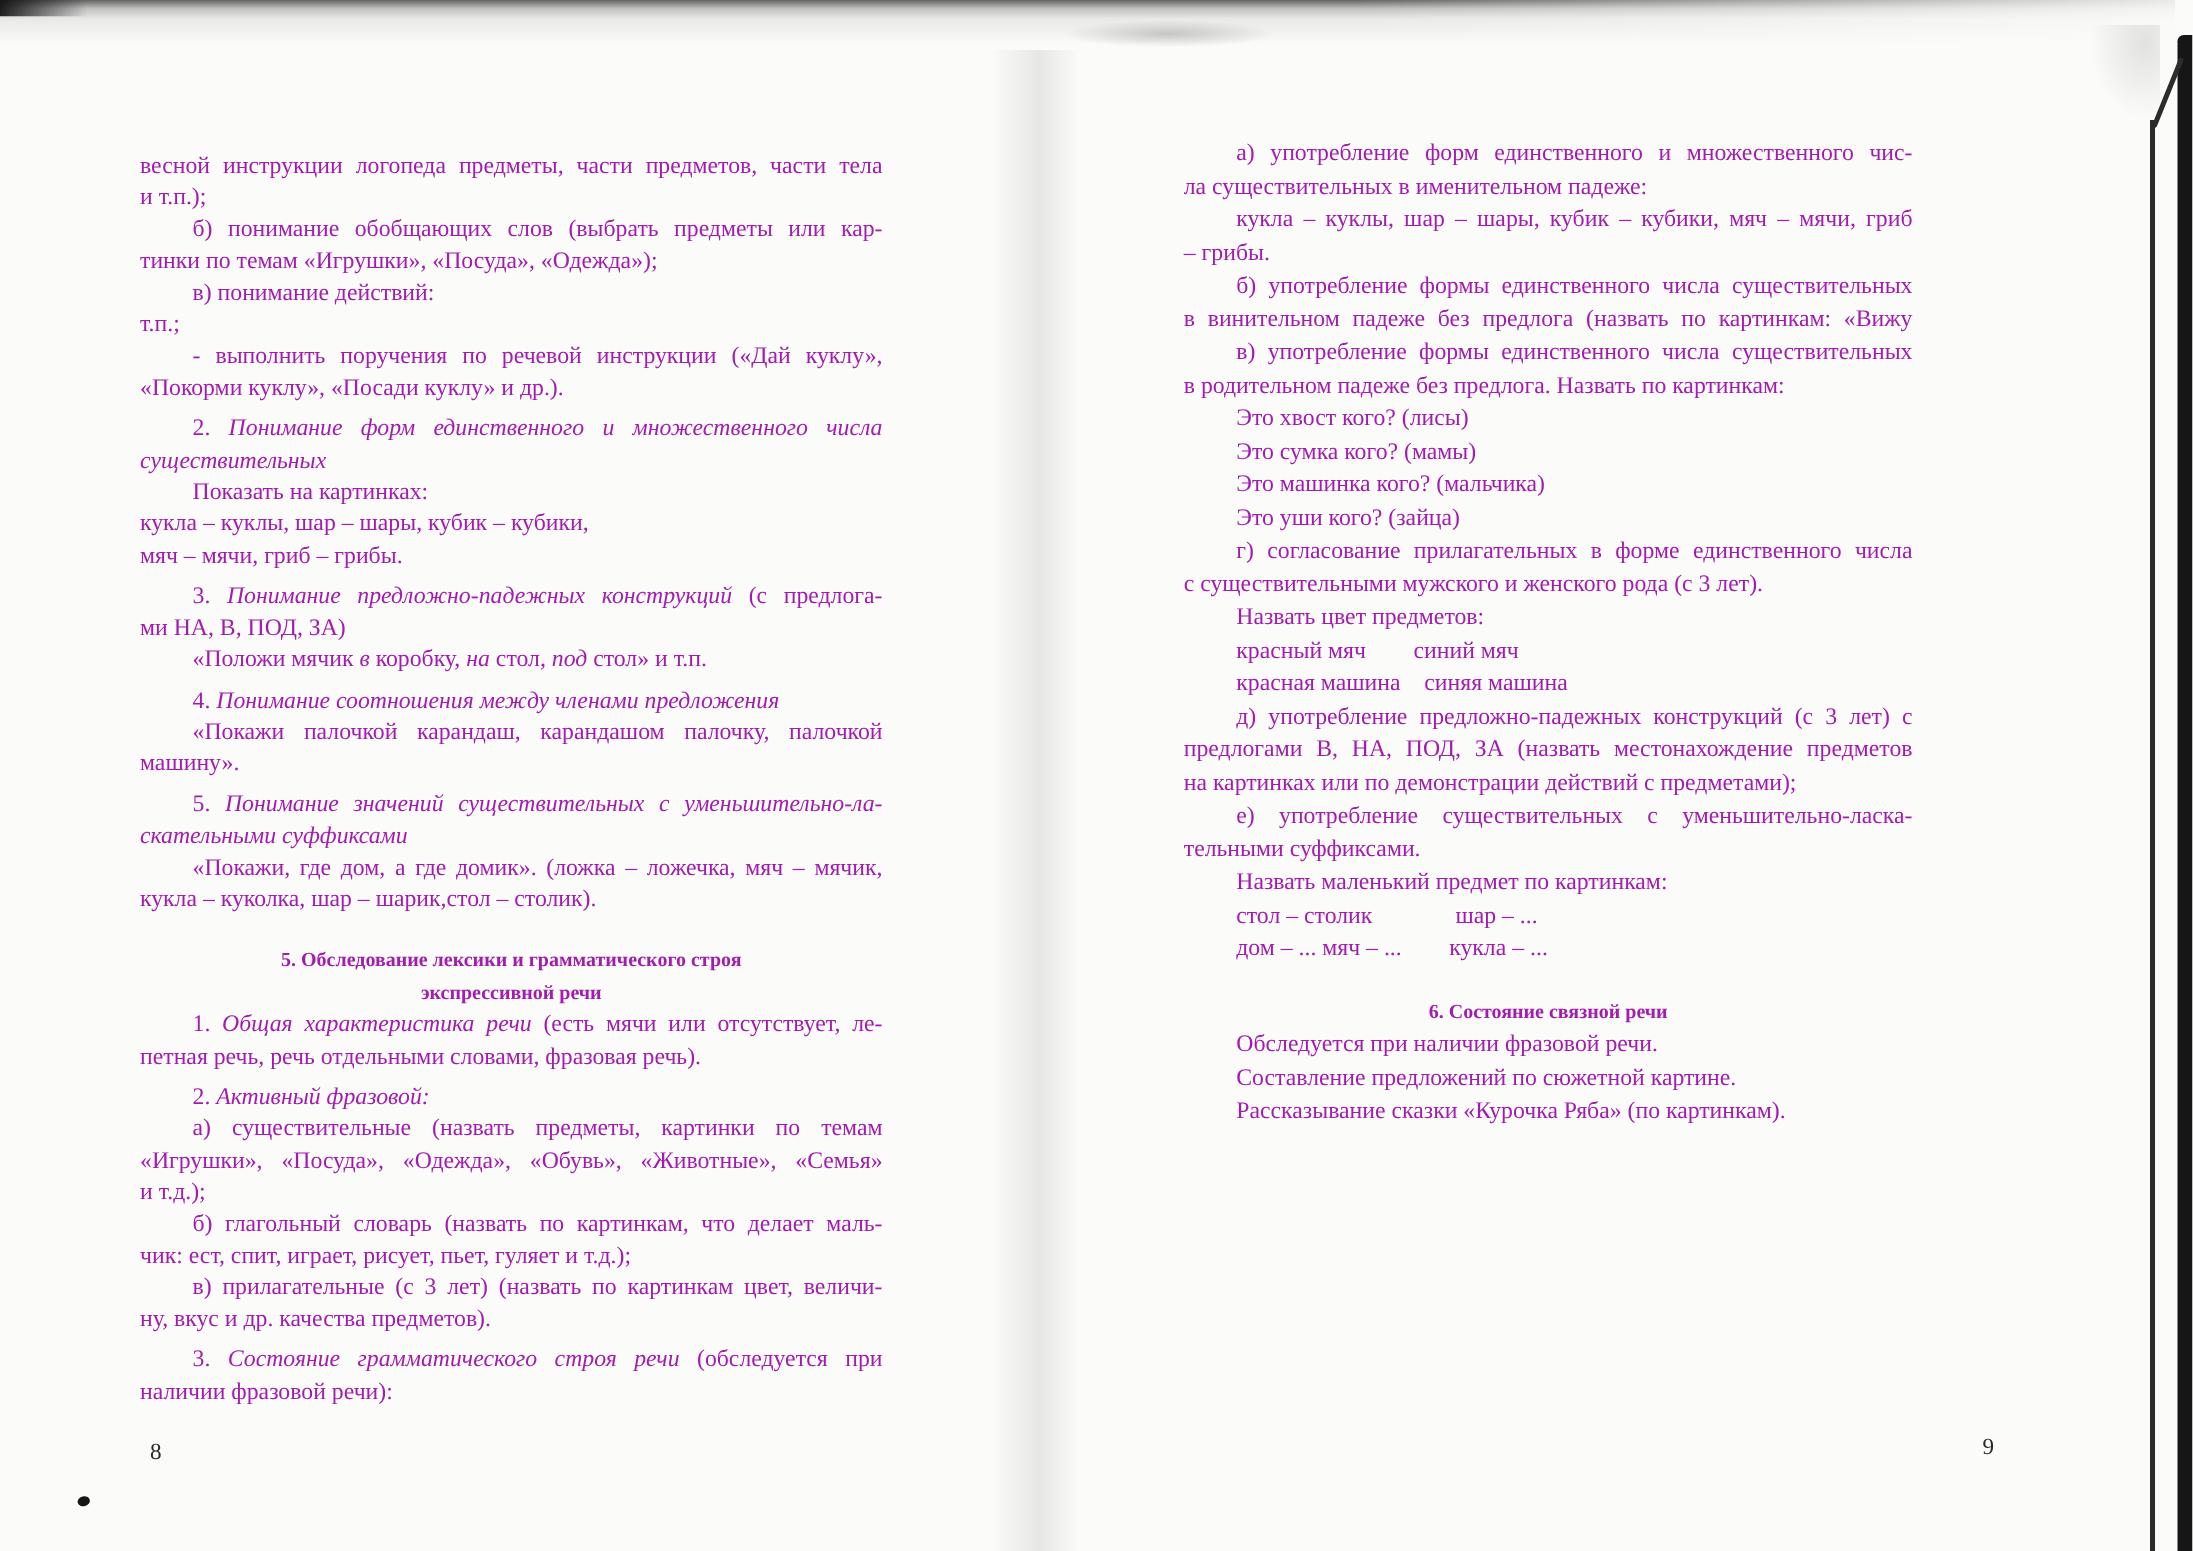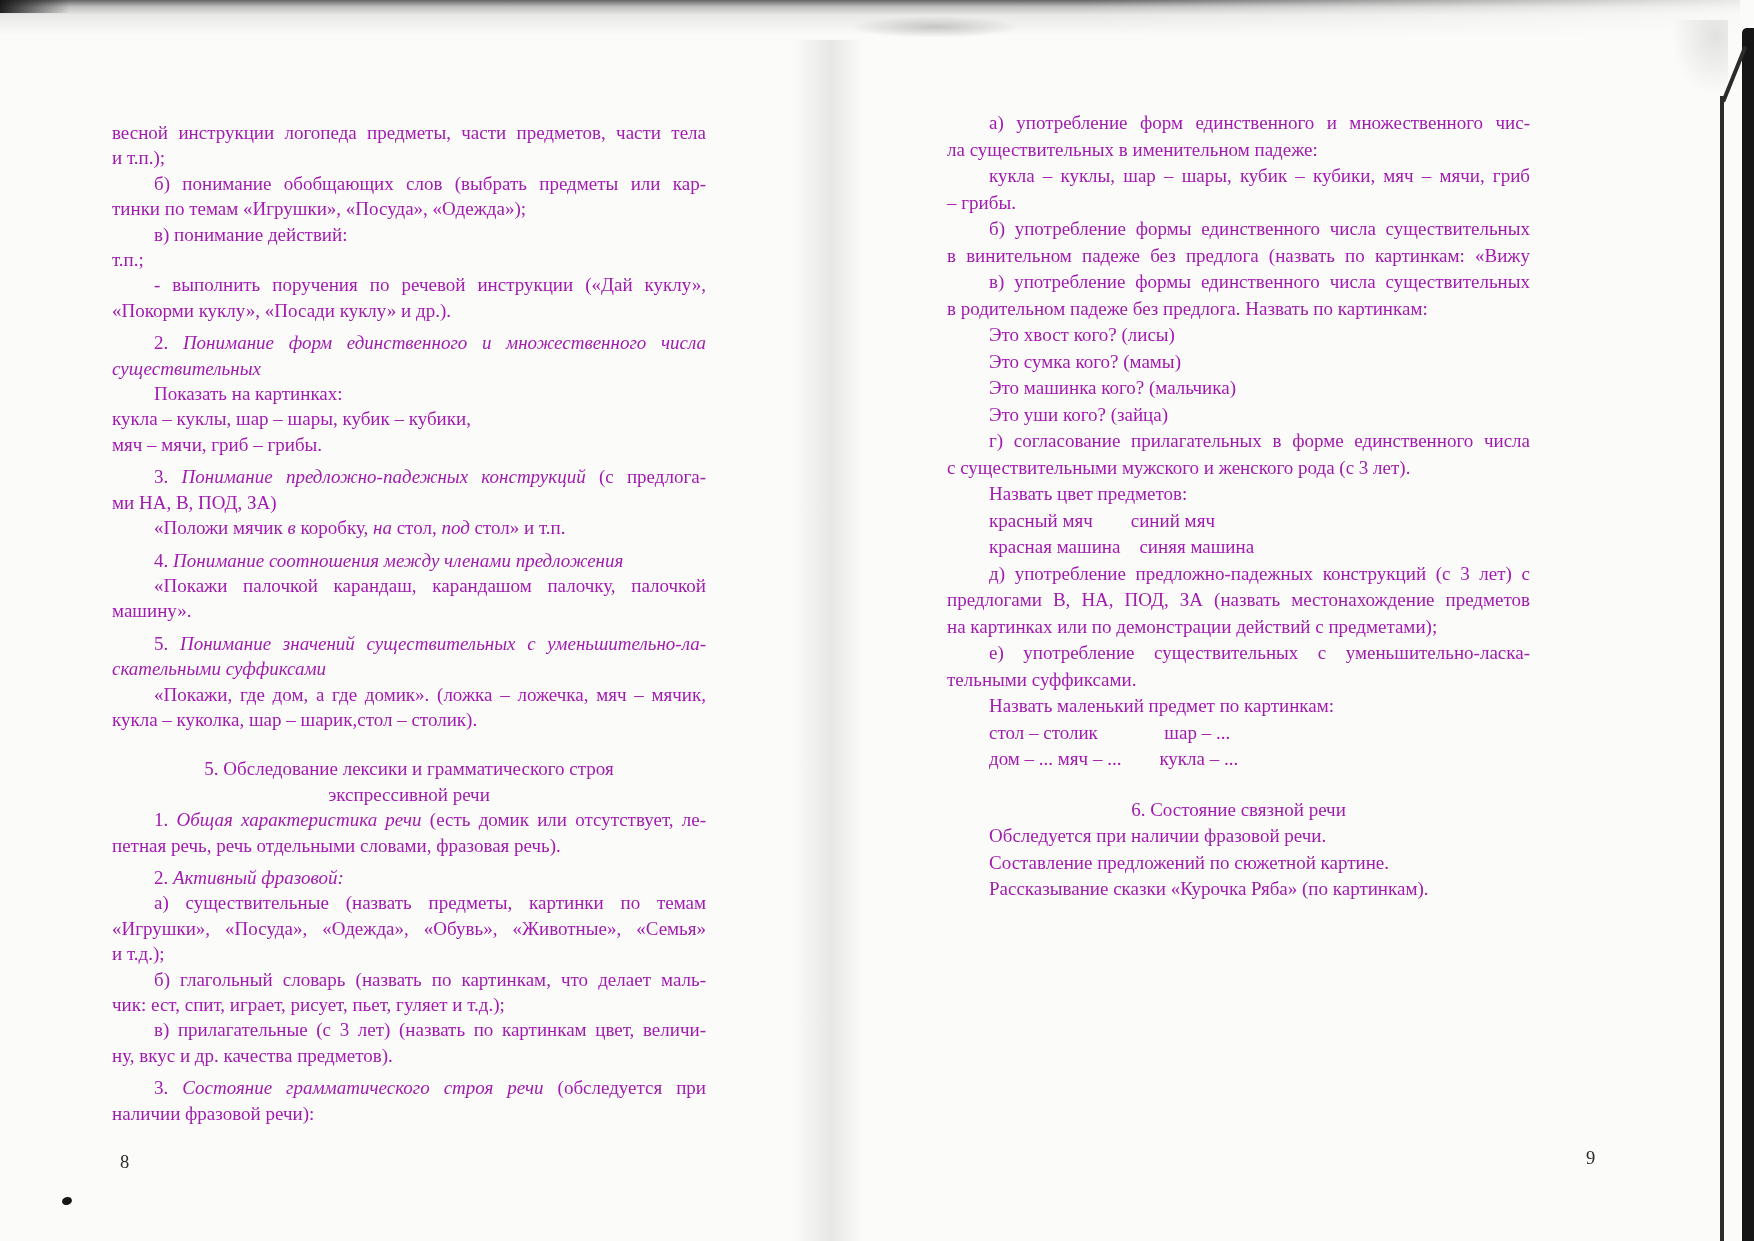--- a/index.html
+++ b/index.html
@@ -14,21 +14,21 @@
   #page-right{left:920px;top:110px;width:583px;margin-left:27px;}
   .line{
     font-size:19px;line-height:25.4px;white-space:normal;
     text-align:left;
   }
   #page-right .line{line-height:26.5px;}
   .line.j{text-align:justify;text-align-last:justify;}
   .line.ind{text-indent:42px;}
   .line.g{margin-top:7px;}
   .line.g2{margin-top:24px;}
-  .line.c{text-align:center;text-align-last:auto;font-weight:normal;font-size:19px;text-indent:0;}
+  .line.c{text-align:center;text-align-last:auto;font-weight:bold;font-size:16px;text-indent:0;}
   .line.pre{white-space:pre;}
   .it{font-style:italic;}
   .page-number{
     position:absolute;font-size:18.5px;color:#2a2a2a;
     font-family:"Liberation Serif","DejaVu Serif",serif;
   }
   #pageno-left{left:120px;top:1152px;}
   #pageno-right{left:1586px;top:1148px;}
   
   .scan-top{
@@ -109,21 +109,21 @@
       <div class="line ind"><span>«Положи мячик </span><span class="it">в</span><span> коробку, </span><span class="it">на</span><span> стол, </span><span class="it">под</span><span> стол» и т.п.</span></div>
       <div class="line ind g"><span>4. </span><span class="it">Понимание соотношения между членами предложения</span></div>
       <div class="line j ind"><span>«Покажи палочкой карандаш, карандашом палочку, палочкой</span></div>
       <div class="line"><span>машину».</span></div>
       <div class="line j ind g"><span>5. </span><span class="it">Понимание значений существительных с уменьшительно-ла-</span></div>
       <div class="line"><span class="it">скательными суффиксами</span></div>
       <div class="line j ind"><span>«Покажи, где дом, а где домик». (ложка – ложечка, мяч – мячик,</span></div>
       <div class="line"><span>кукла – куколка, шар – шарик,стол – столик).</span></div>
       <div class="line c g2"><span>5. Обследование лексики и грамматического строя</span></div>
       <div class="line c"><span>экспрессивной речи</span></div>
-      <div class="line j ind"><span>1. </span><span class="it">Общая характеристика речи </span><span>(есть домик или отсутствует, ле-</span></div>
+      <div class="line j ind"><span>1. </span><span class="it">Общая характеристика речи </span><span>(есть мячи или отсутствует, ле-</span></div>
       <div class="line"><span>петная речь, речь отдельными словами, фразовая речь).</span></div>
       <div class="line ind g"><span>2. </span><span class="it">Активный фразовой:</span></div>
       <div class="line j ind"><span>а) существительные (назвать предметы, картинки по темам</span></div>
       <div class="line j"><span>«Игрушки», «Посуда», «Одежда», «Обувь», «Животные», «Семья»</span></div>
       <div class="line"><span>и т.д.);</span></div>
       <div class="line j ind"><span>б) глагольный словарь (назвать по картинкам, что делает маль-</span></div>
       <div class="line"><span>чик: ест, спит, играет, рисует, пьет, гуляет и т.д.);</span></div>
       <div class="line j ind"><span>в) прилагательные (с 3 лет) (назвать по картинкам цвет, величи-</span></div>
       <div class="line"><span>ну, вкус и др. качества предметов).</span></div>
       <div class="line j ind g"><span>3. </span><span class="it">Состояние грамматического строя речи </span><span>(обследуется при</span></div>

